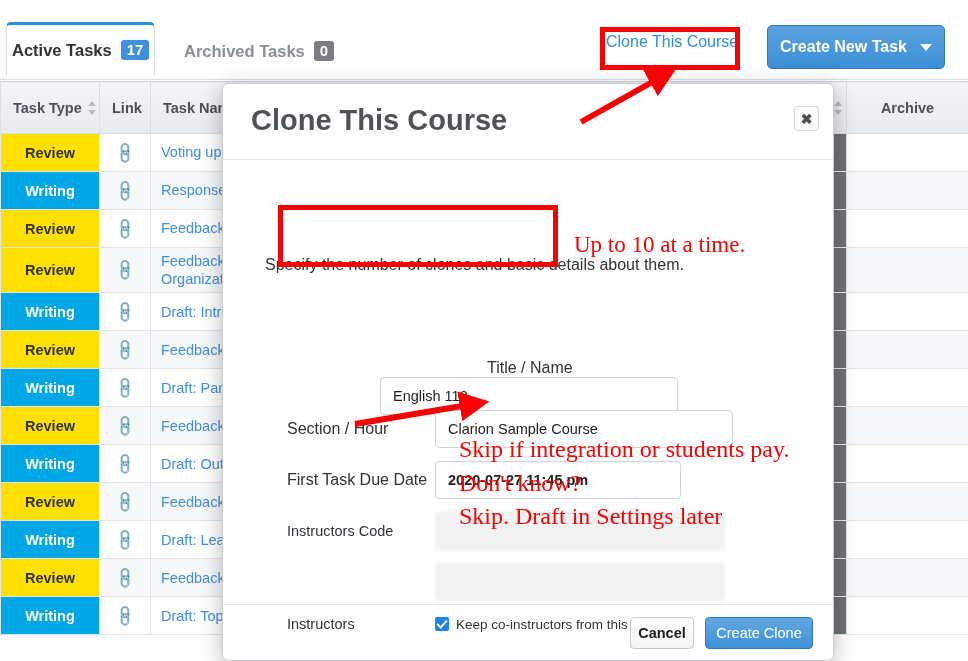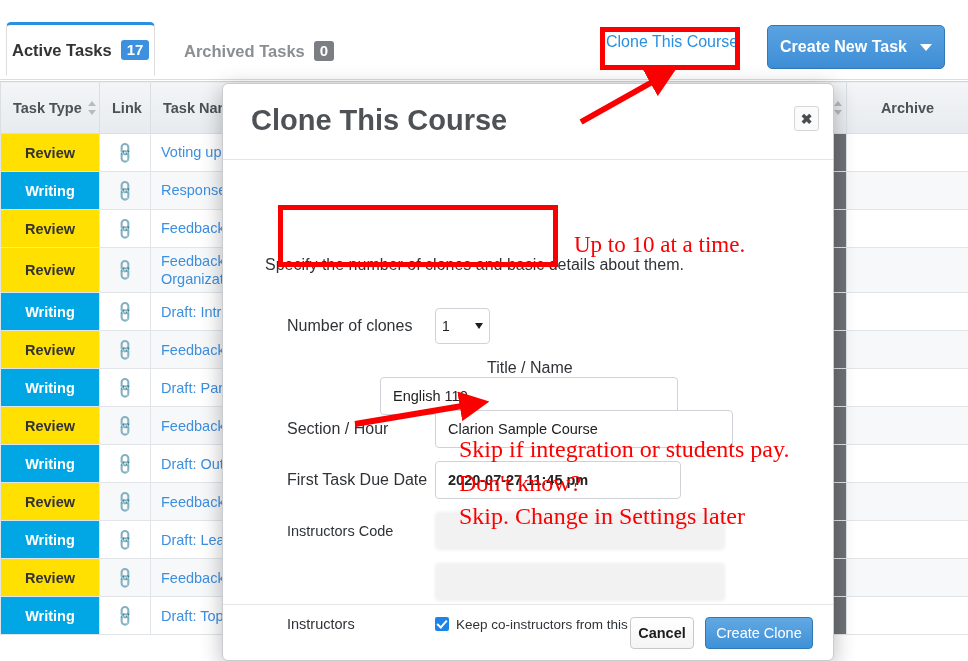--- a/index.html
+++ b/index.html
@@ -456,27 +456,20 @@
   <div class="modal">
 
     <div class="modal-header">
       <div class="modal-title">Clone This Course</div>
       <button class="modal-close">✖</button>
     </div>
 
     <div class="modal-body">
       <div class="modal-intro">Specify the number of clones and basic details about them.</div>
 
-      <div class="frow" style="top:148px;">
-        <div class="flabel">Number of clones</div>
-        <div class="fselect">
-          <span>1</span>
-          <span class="sel-caret"></span>
-        </div>
-      </div>
 
       <div class="frow" style="top:199px;flex-direction:column;">
         <div class="flabel">Title / Name</div>
         <div class="finput" style="width:298px;">English 110</div>
       </div>
 
       <div class="frow" style="top:250px;">
         <div class="flabel">Section / Hour</div>
         <div class="finput" style="width:298px;">Clarion Sample Course</div>
       </div>
@@ -524,16 +517,16 @@
     <line x1="581" y1="122" x2="663" y2="76" stroke="#fa0000" stroke-width="6" marker-end="url(#ah)"></line>
     <line x1="355" y1="424" x2="474" y2="404" stroke="#fa0000" stroke-width="6" marker-end="url(#ah)"></line>
   </svg>
 
   <div class="anno-text" style="left:574px; top:232px;">Up to 10 at a time.</div>
 
   <div class="anno-text" style="left:459px; top:470px; font-size:24px;">Don't know?</div>
 
   <div class="anno-text" style="left:459px; top:436px; font-size:24px;">Skip if integration or students pay.</div>
 
-  <div class="anno-text" style="left:459px; top:503px; font-size:24px;">Skip. Change in Settings later</div>
+  <div class="anno-text" style="left:459px; top:503px; font-size:24px;">Skip. Draft in Settings later</div>
 
 
 </div>
 
 </body></html>

